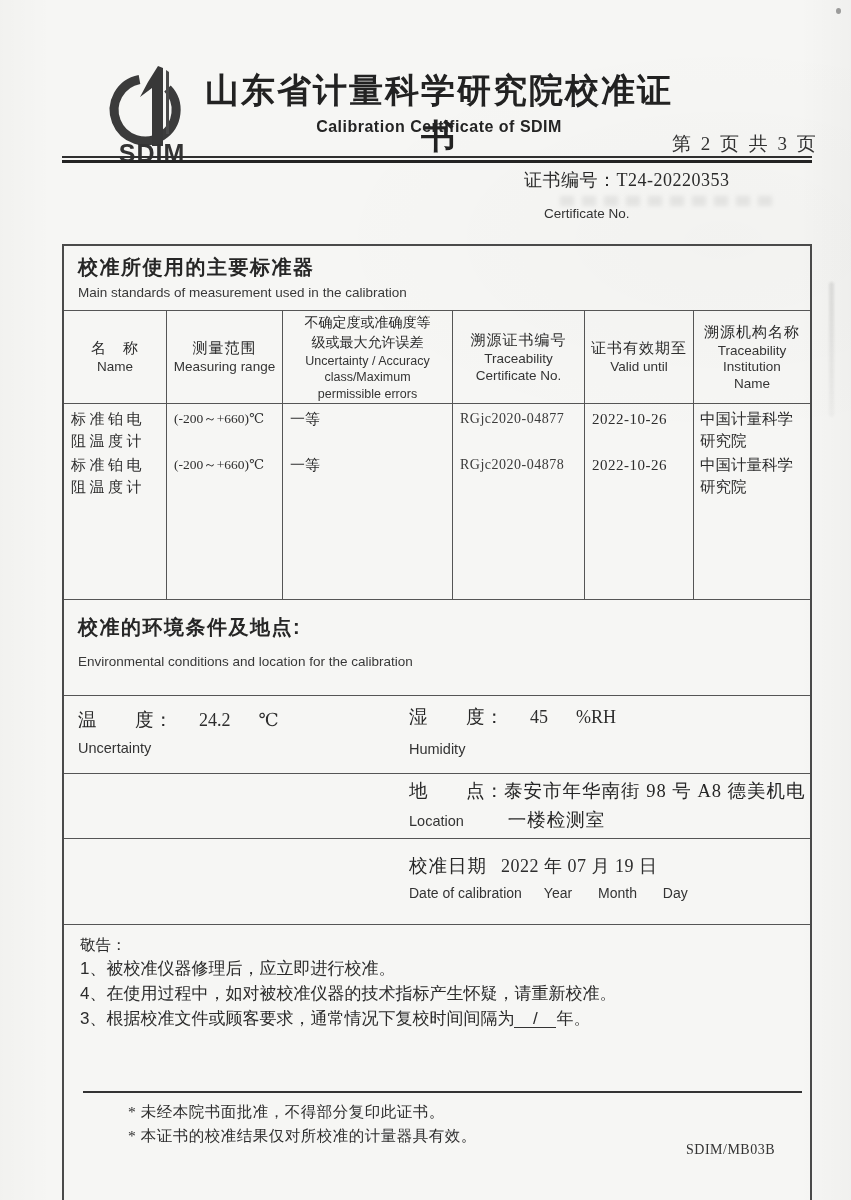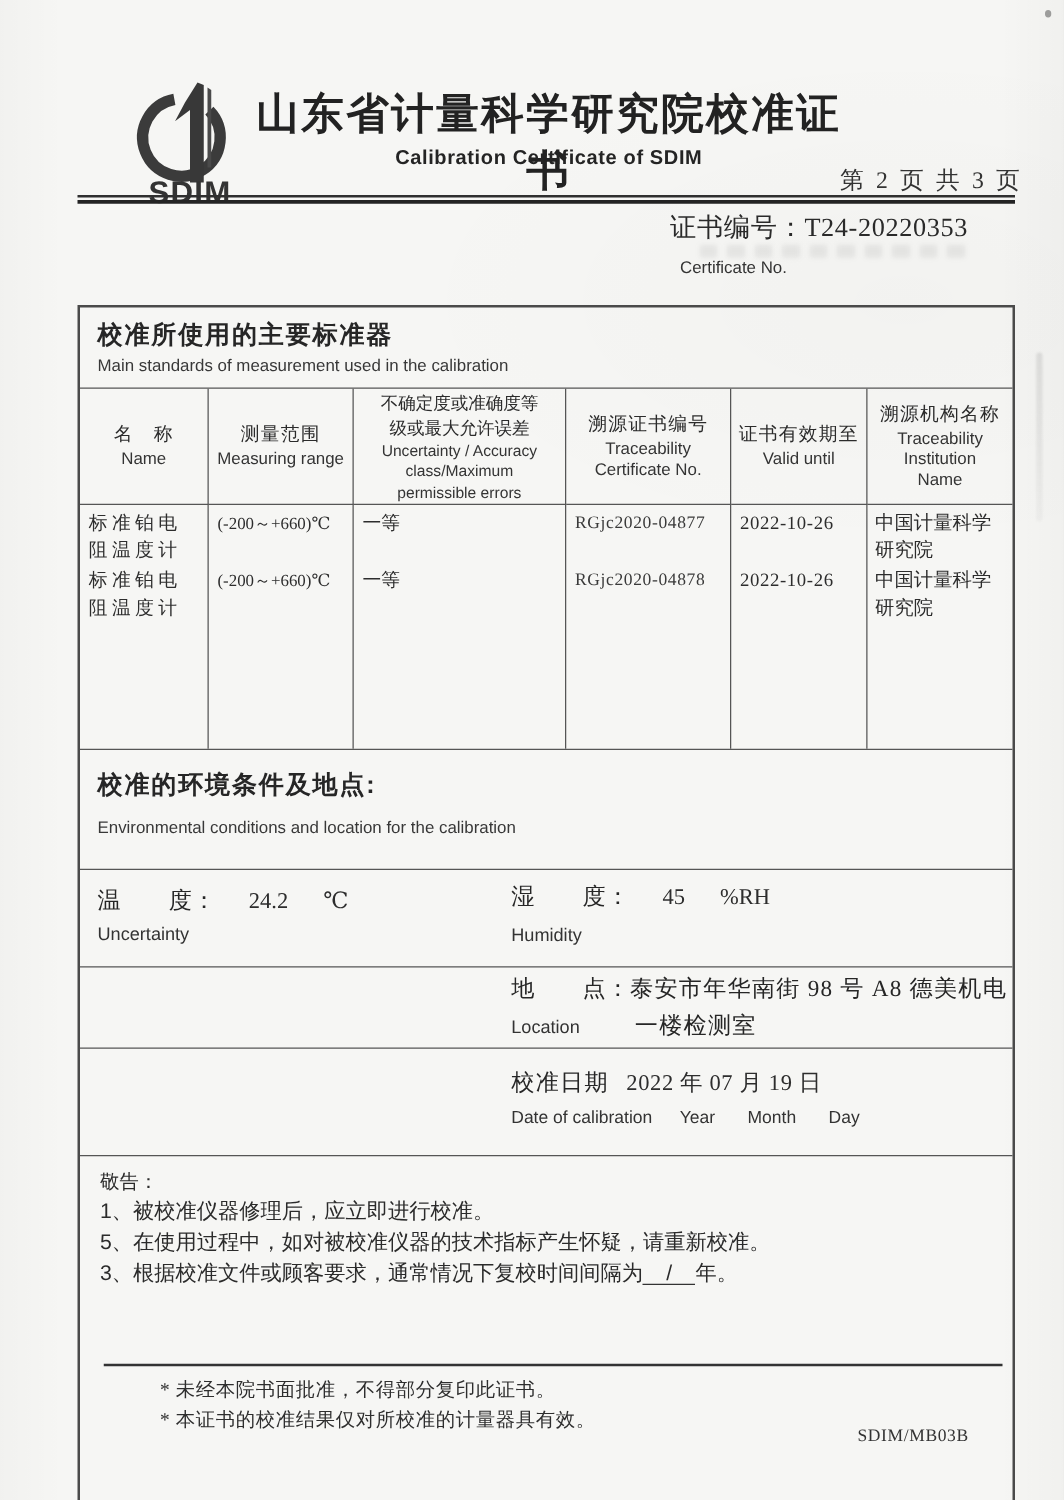--- a/index.html
+++ b/index.html
@@ -23,21 +23,21 @@
   
   .logo{left:96px; top:64px; width:112px; height:100px; text-align:center;}
   .title-zh{left:196px; top:68px; width:486px; text-align:center;
     font-size:34px; font-weight:700; letter-spacing:2px; color:#222;}
   .title-en{left:196px; top:118px; width:486px; text-align:center;
     font-size:16px; font-weight:700; letter-spacing:0.5px; color:#242424;}
   .page-info{left:648px; top:131px; font-size:19px; word-spacing:5px; color:#333;margin-left:24px;}
   .head-rule{left:62px; top:156px; width:750px;}
   .head-rule .r1{height:2px; background:#2f2f2f;}
   .head-rule .r2{height:3px; background:#232323; margin-top:2px;}
-  .cert-line{left:536px; top:168px; font-size:21px; letter-spacing:0.5px; color:#2a2a2a;}
+  .cert-line{left:524px; top:168px; font-size:18px; letter-spacing:0.5px; color:#2a2a2a;}
   .cert-en{left:544px; top:206px; font-size:13.5px; color:#333;}
 
   
   .box{left:62px; top:244px; width:750px; height:1001px; border:2px solid var(--border); background:transparent;}
   .sec{position:absolute; left:0; width:746px;}
   .sec-title-zh{font-size:20px; font-weight:600; letter-spacing:1.5px; color:#262626;}
   .sec-title-en{font-size:13.5px; color:#383838; margin-top:4px;}
 
   .s1{top:0; height:64px; padding:8px 14px 0;}
 
@@ -228,21 +228,21 @@
         <div>
           <span class="date-zh">校准日期</span><span class="date-val">2022 年 07 月 19 日</span>
         </div>
         <div class="date-en"><span>Date of calibration</span><span class="date-units">Year Month Day</span></div>
       </div>
     </div>
 
     <div class="sec s6 row-line">
       <div class="notice-title">敬告：</div>
       <div class="notice-item">1、被校准仪器修理后，应立即进行校准。</div>
-      <div class="notice-item">5、在使用过程中，如对被校准仪器的技术指标产生怀疑，请重新校准。</div>
+      <div class="notice-item">4、在使用过程中，如对被校准仪器的技术指标产生怀疑，请重新校准。</div>
       <div class="notice-item"><span>3、根据校准文件或顾客要求，通常情况下复校时间间隔为</span><span class="blank-slot">/</span><span>年。</span></div>
     </div>
   </div>
 
   <div class="abs foot-rule"></div>
   <div class="abs fn fn1">* 未经本院书面批准，不得部分复印此证书。</div>
   <div class="abs fn fn2">* 本证书的校准结果仅对所校准的计量器具有效。</div>
   <div class="abs form-code">SDIM/MB03B</div>
 
   <div class="abs artifact scratch"></div>

